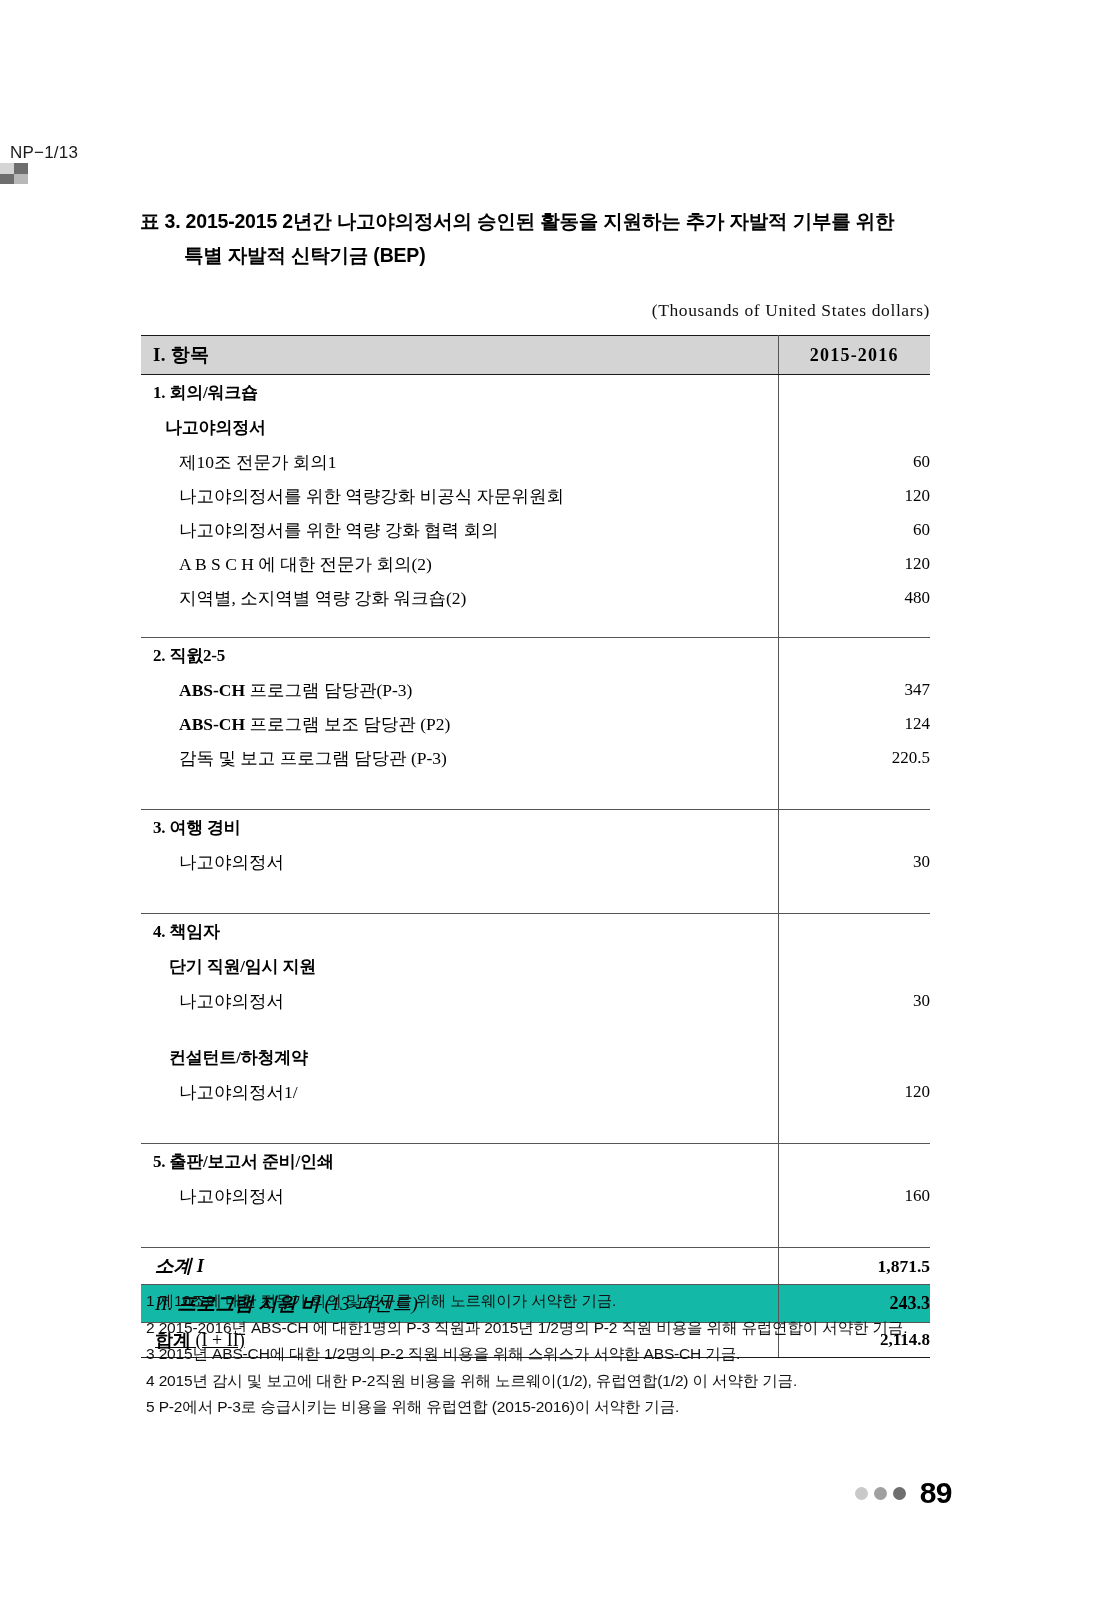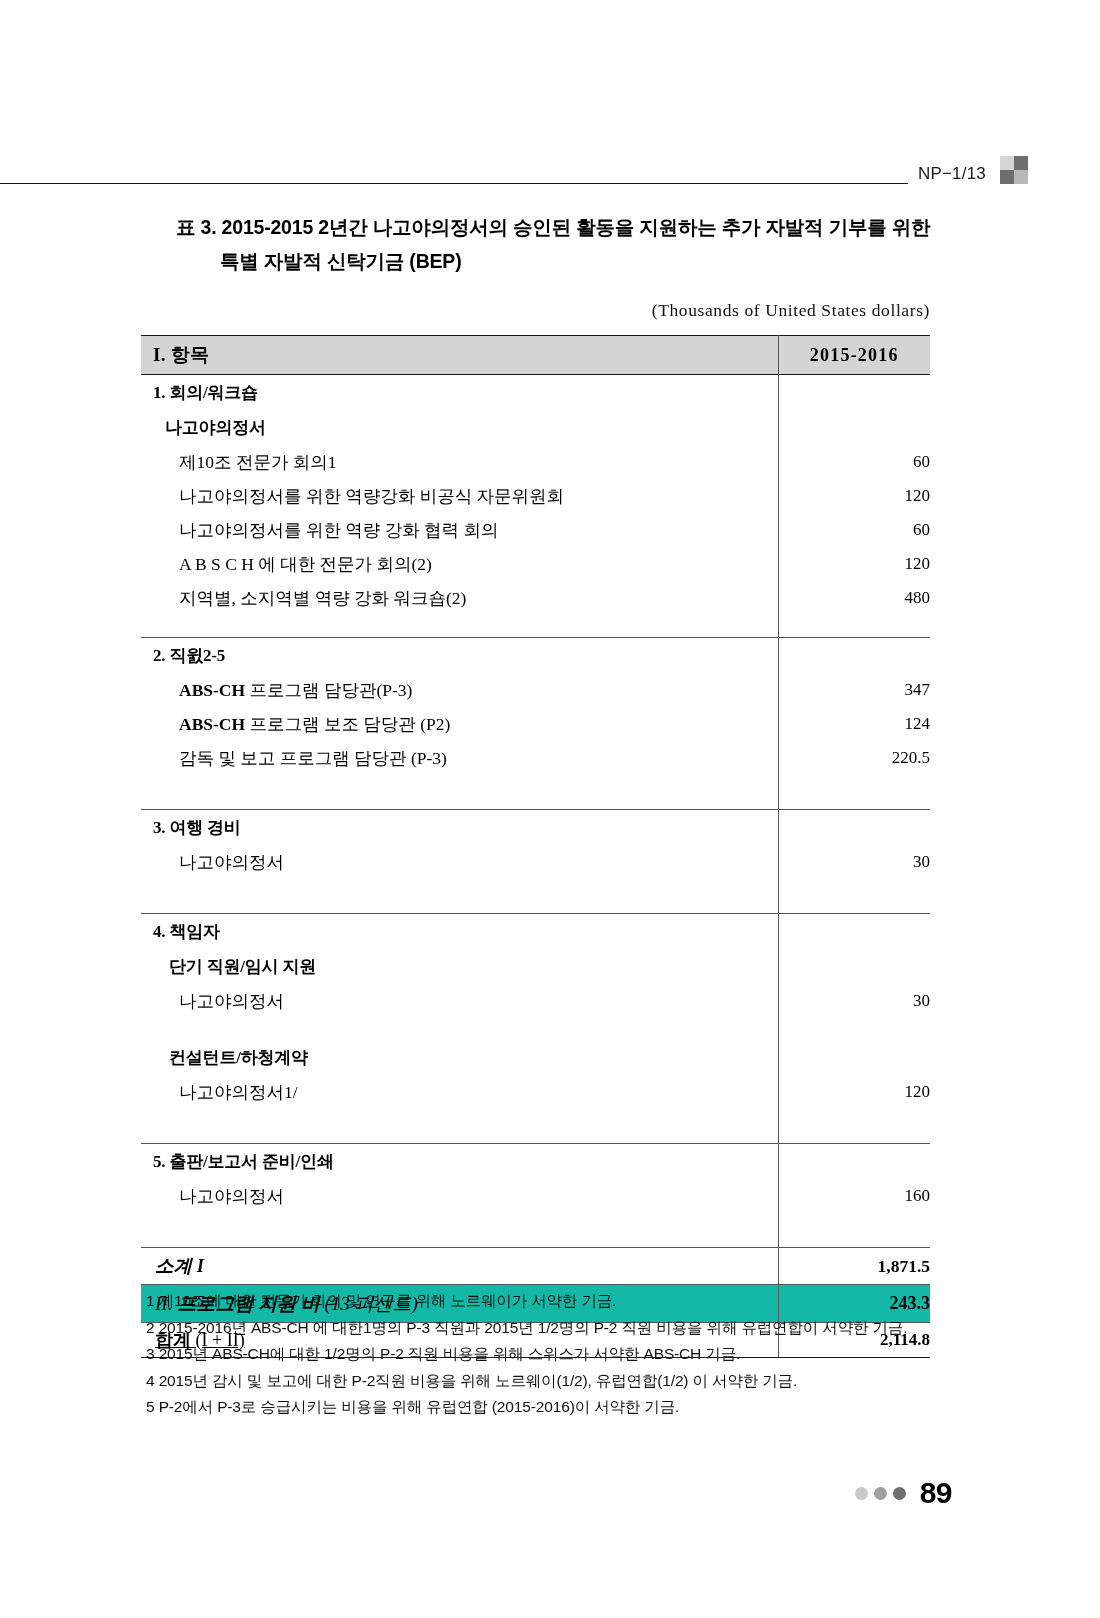--- a/index.html
+++ b/index.html
@@ -24,21 +24,22 @@
   }
 
   
   .header {
     position: absolute;
     top: 140px;
     left: 0;
     right: 0;
     height: 44px;
     display: flex;
-    align-items: flex-end;
+    align-items: flex-start;
+    flex-direction: column;
   }
   .header-rule {
     flex: 1 1 auto;
     height: 0;
     border-top: 1.6px solid #1a1a1a;
     margin-top: 2px;
   }
   .header-label {
     font-size: 17px;
     letter-spacing: 0.2px;
@@ -53,24 +54,23 @@
     margin-right: 72px;
     display: grid;
     grid-template-columns: 1fr 1fr;
     grid-template-rows: 1fr 1fr;
   }
   .hm-q { width: 100%; height: 100%; }
 
   
   .title-block {
     position: absolute;
-    top: 210px;
+    top: 204px;
     left: 140px;
     width: 800px;
-    margin-left: 36px;
   }
   .title-line {
     font-size: 19.5px;
     font-weight: bold;
     line-height: 34px;
     color: #000;
     letter-spacing: -0.2px;
     white-space: nowrap;
   }
   .title-line.second {

